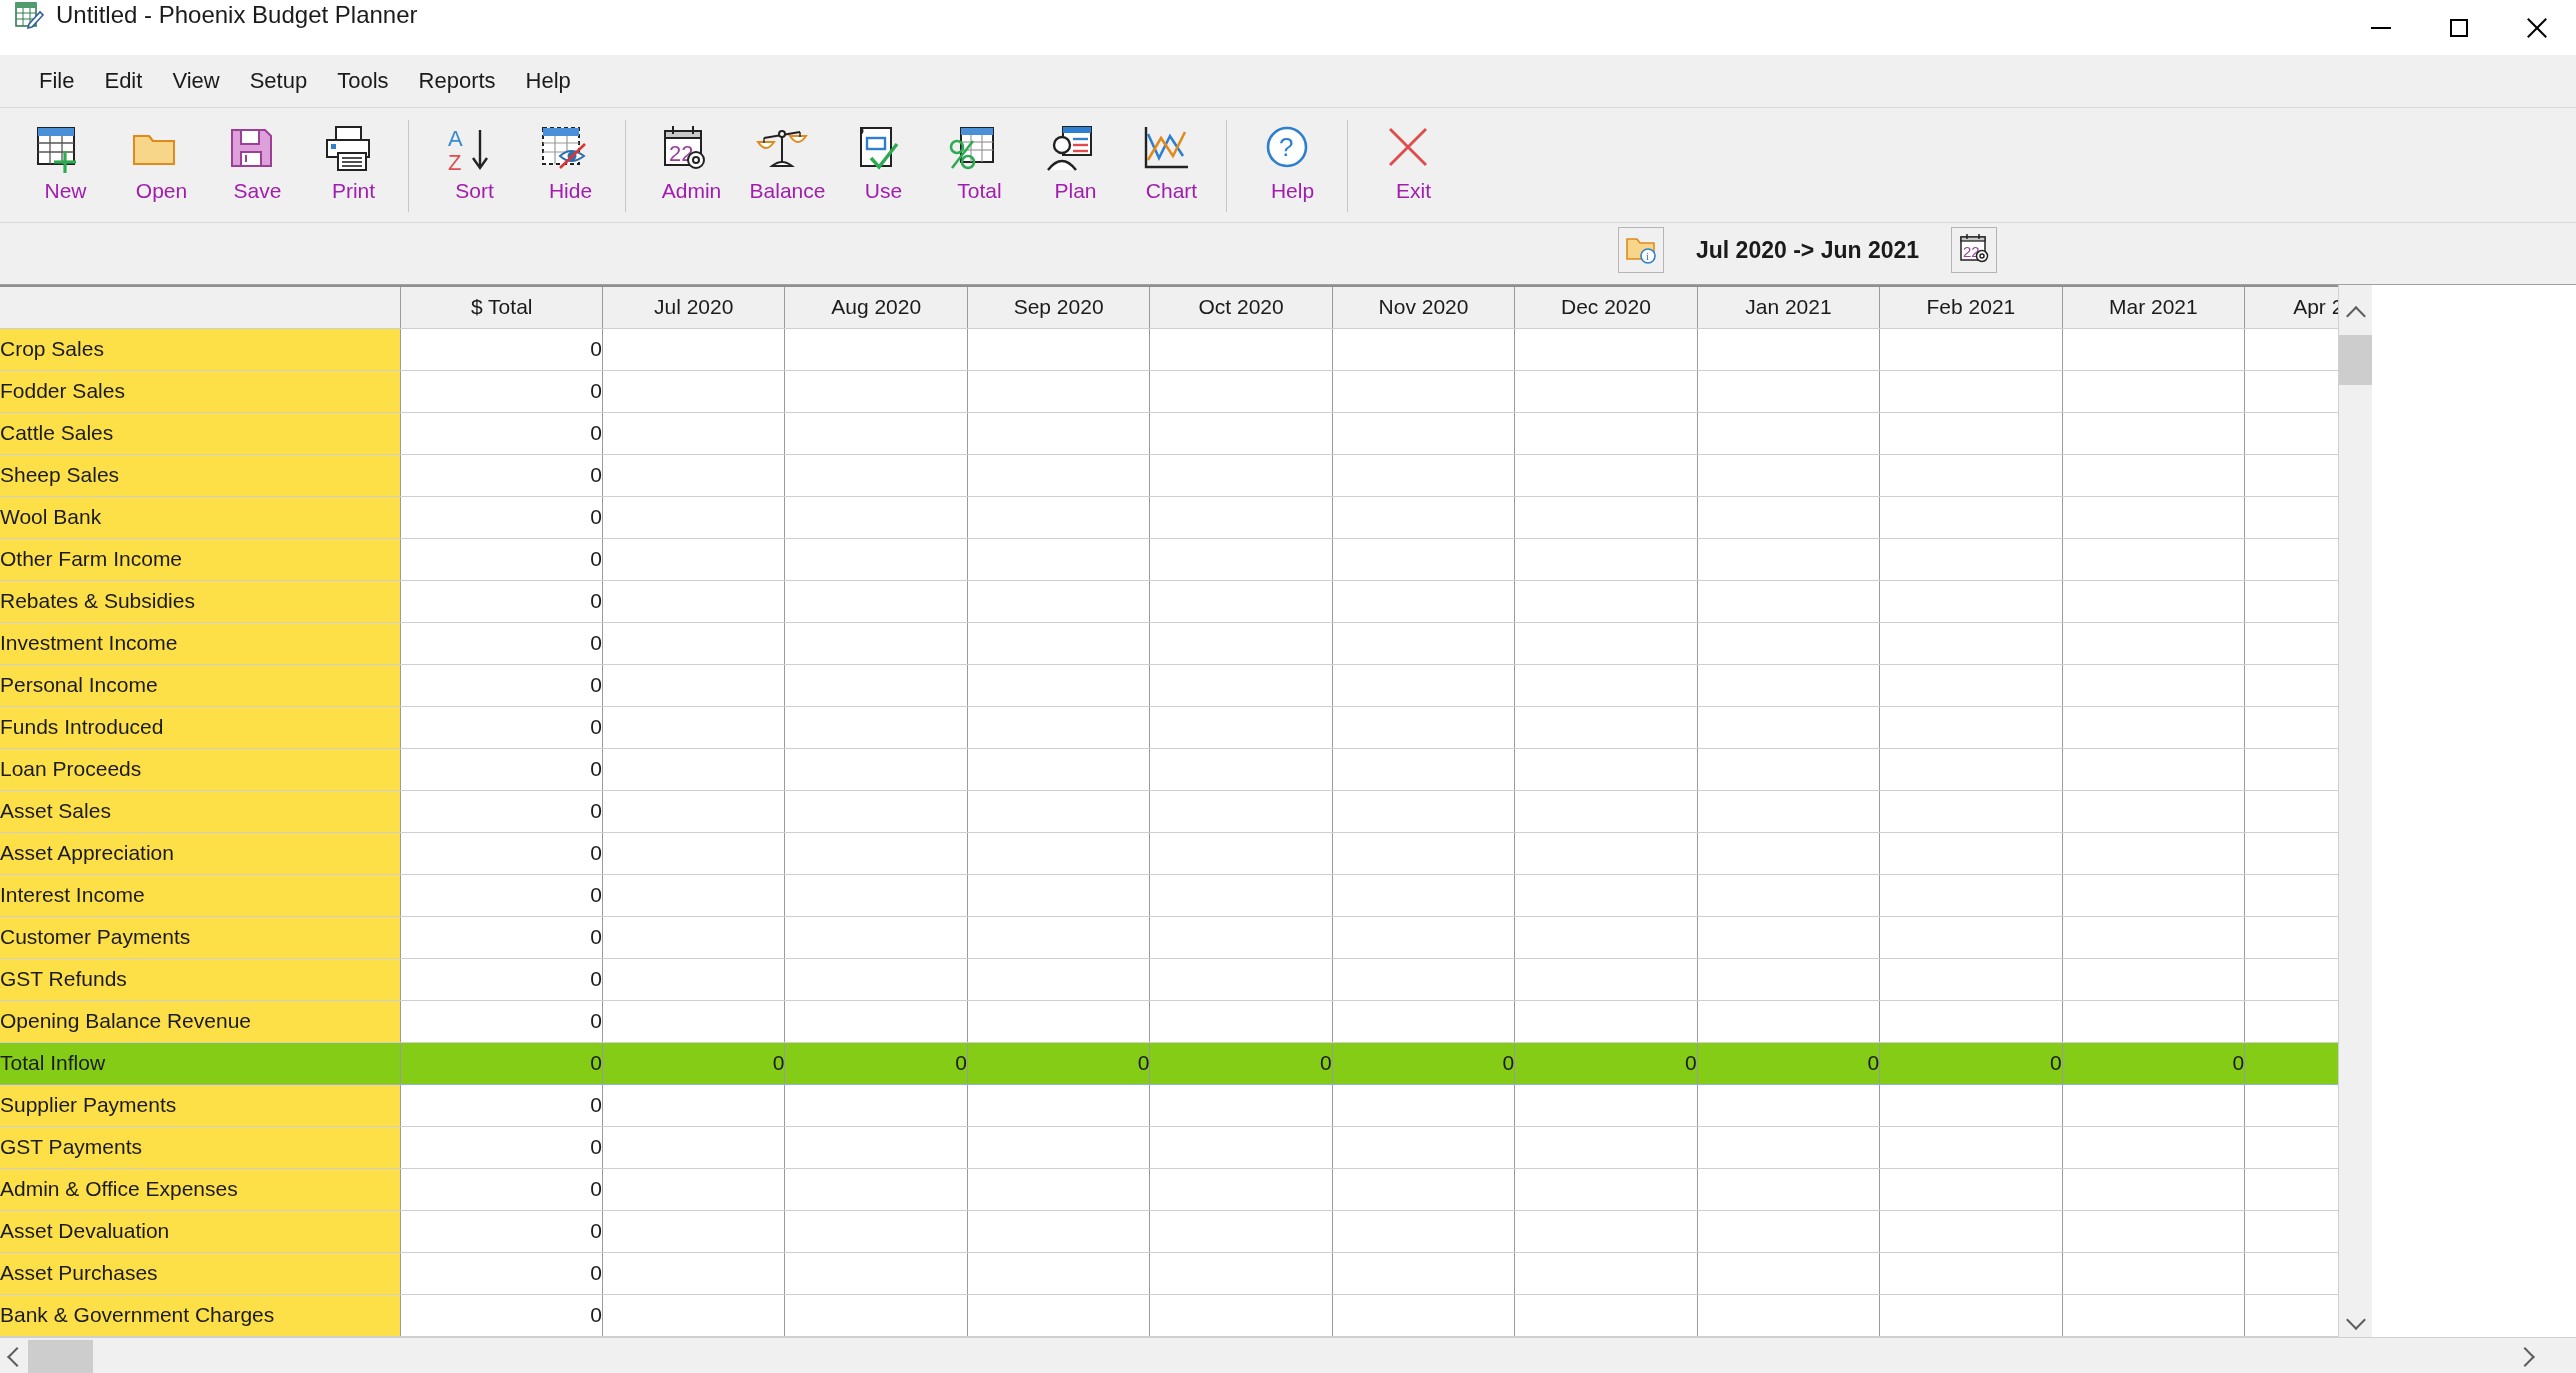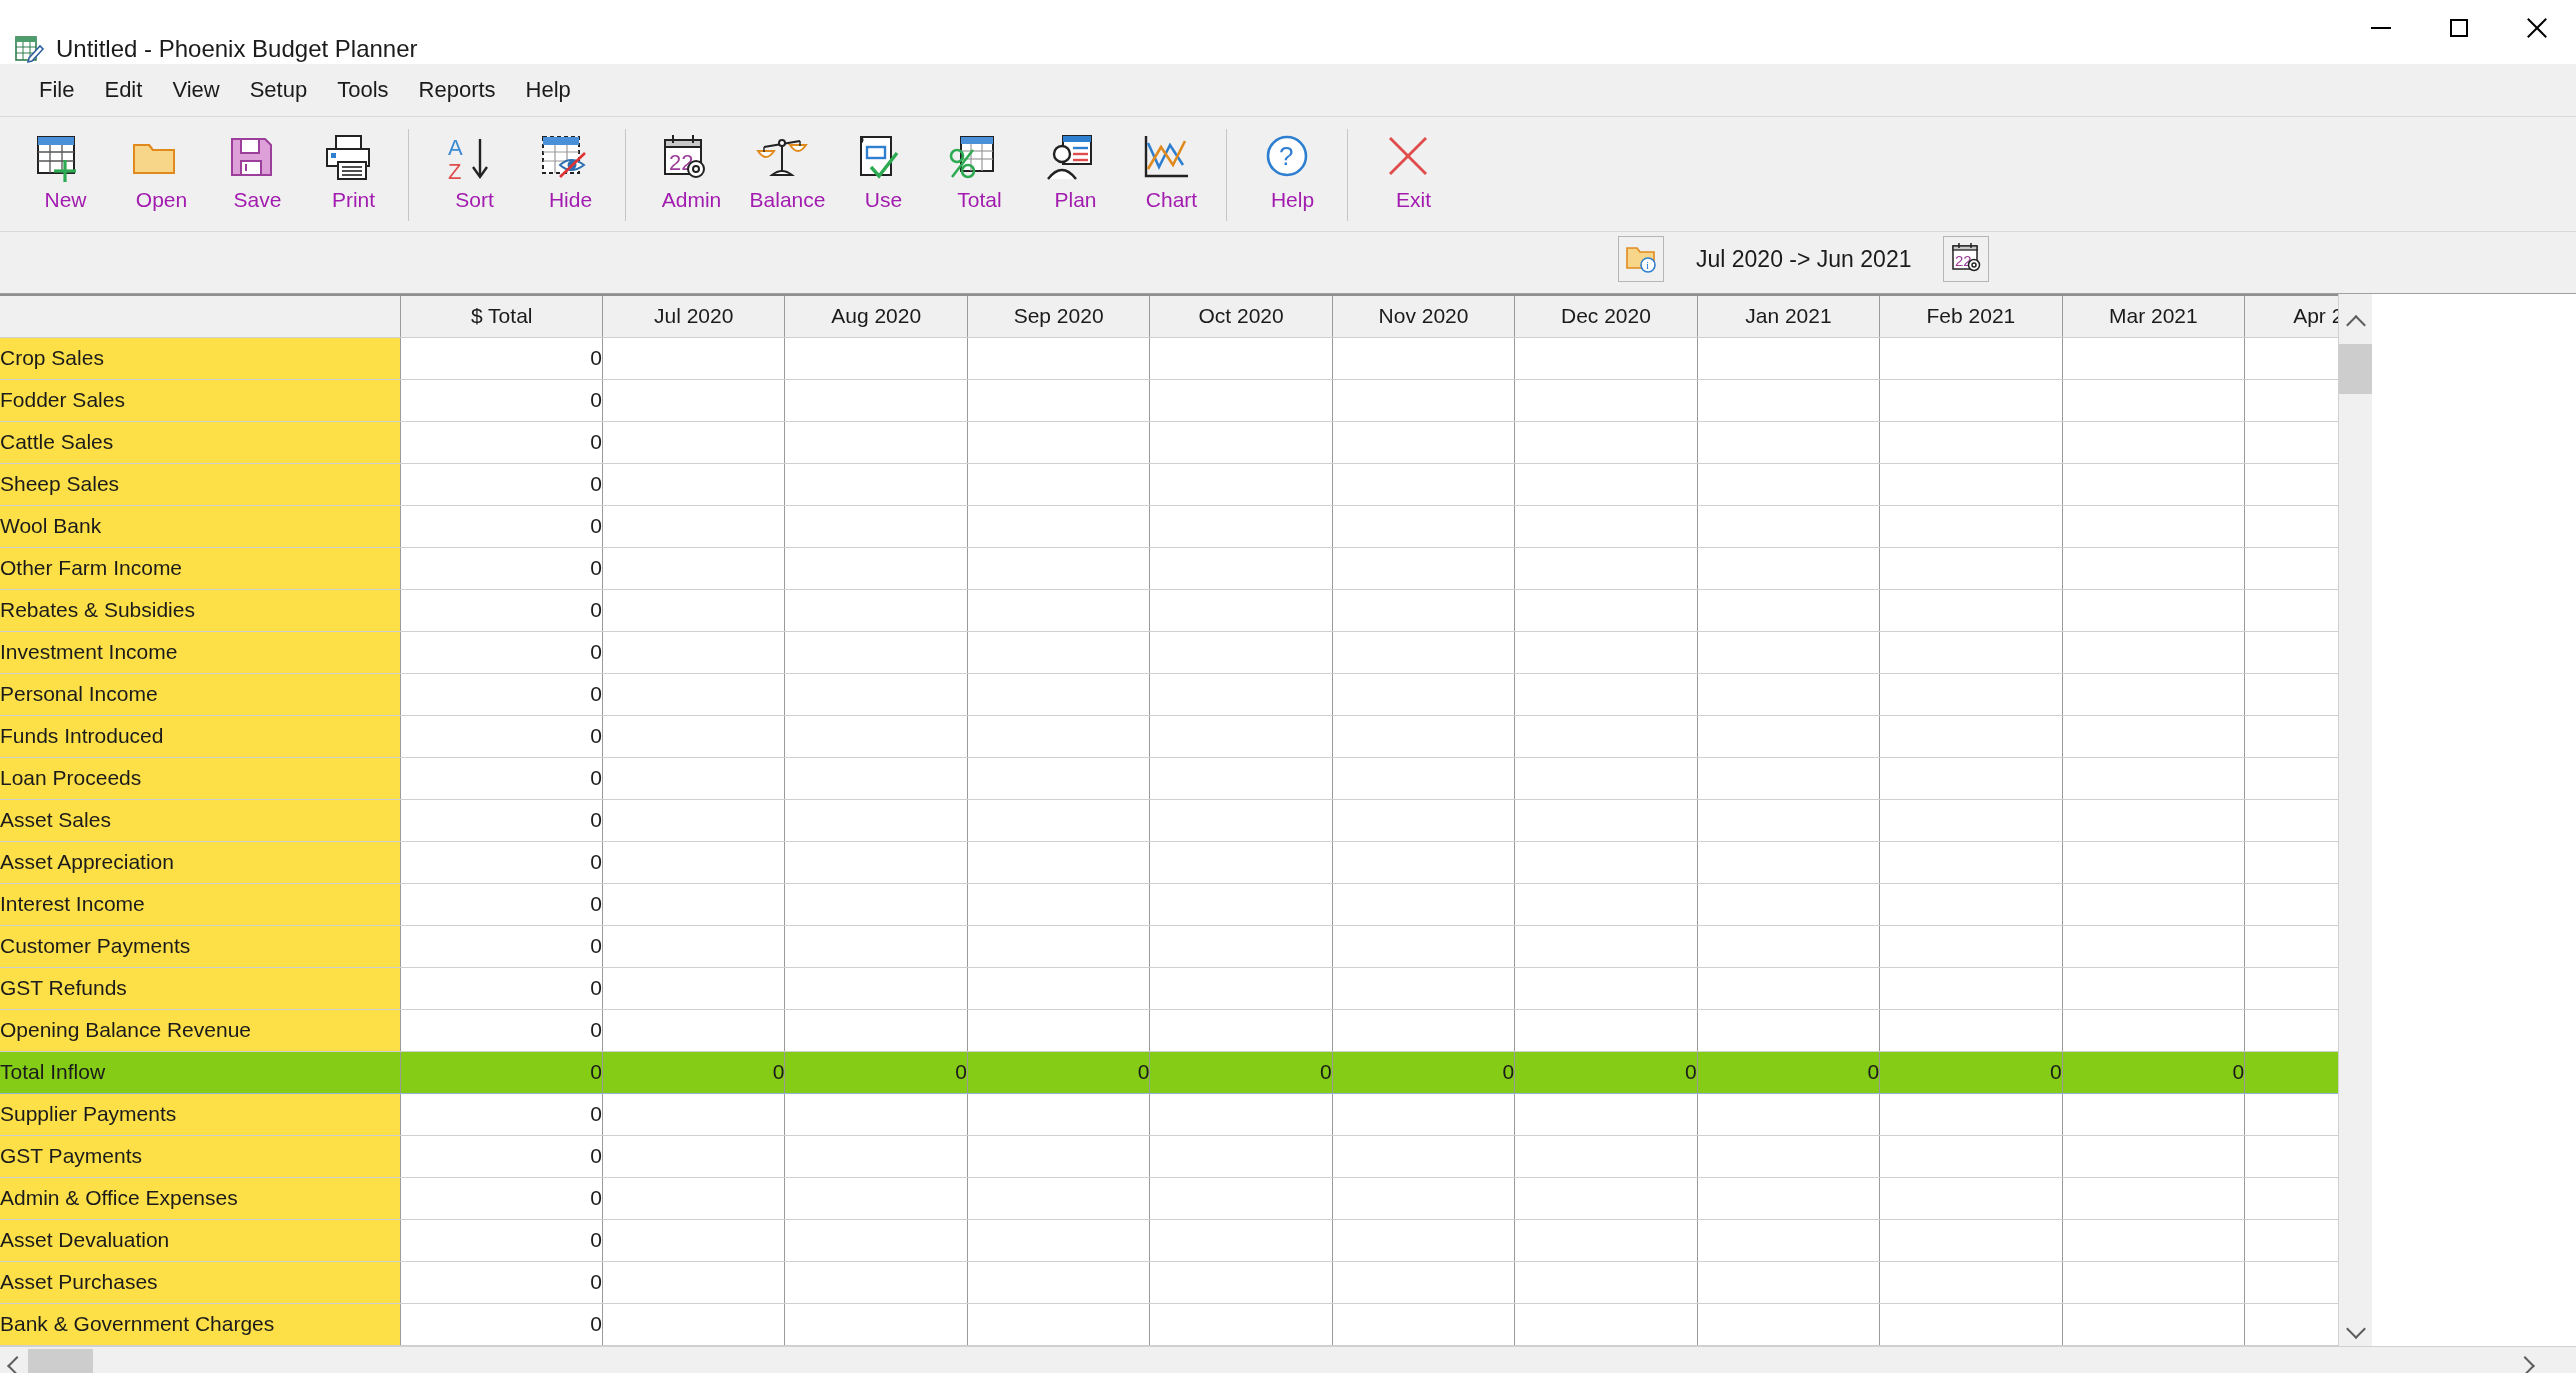--- a/index.html
+++ b/index.html
@@ -7,24 +7,24 @@
   html, body {
     margin: 0; padding: 0;
     width: 2576px; height: 1373px;
     overflow: hidden;
     background: #ffffff;
     font-family: "Liberation Sans", sans-serif;
   }
 
   
   .titlebar {
-    height: 64px;
+    height: 55px;
     background: #ffffff;
     display: flex;
-    align-items: flex-end;
+    align-items: flex-start;
     position: relative;
   }
   .title-left { display: flex; align-items: center; padding-left: 14px; gap: 12px; }
   .app-icon { width: 30px; height: 30px; position: relative; display:block; }
   .title-text {
     font-size: 24px;
     color: #1b1b1b;
     white-space: nowrap;
   }
   .win-buttons { position: absolute; right: 0; top: 0; height: 55px; display: flex; }
@@ -97,21 +97,21 @@
   }
   .period-btn {
     width: 46px; height: 46px;
     background: #f0f0f0;
     border: 1px solid #b5b5b5;
     display: flex; align-items: center; justify-content: center;
     cursor: default;
   }
   .period-text {
     font-size: 23px; color: #1b1b1b;
-    padding: 0 32px; white-space: nowrap;
+    padding: 0 32px; white-space: nowrap; font-weight: bold;
   }
 
   
   .grid-wrap {
     position: relative;
     height: 1052px;
     width: 2372px;
     overflow: hidden;
     background: #fff;
   }

